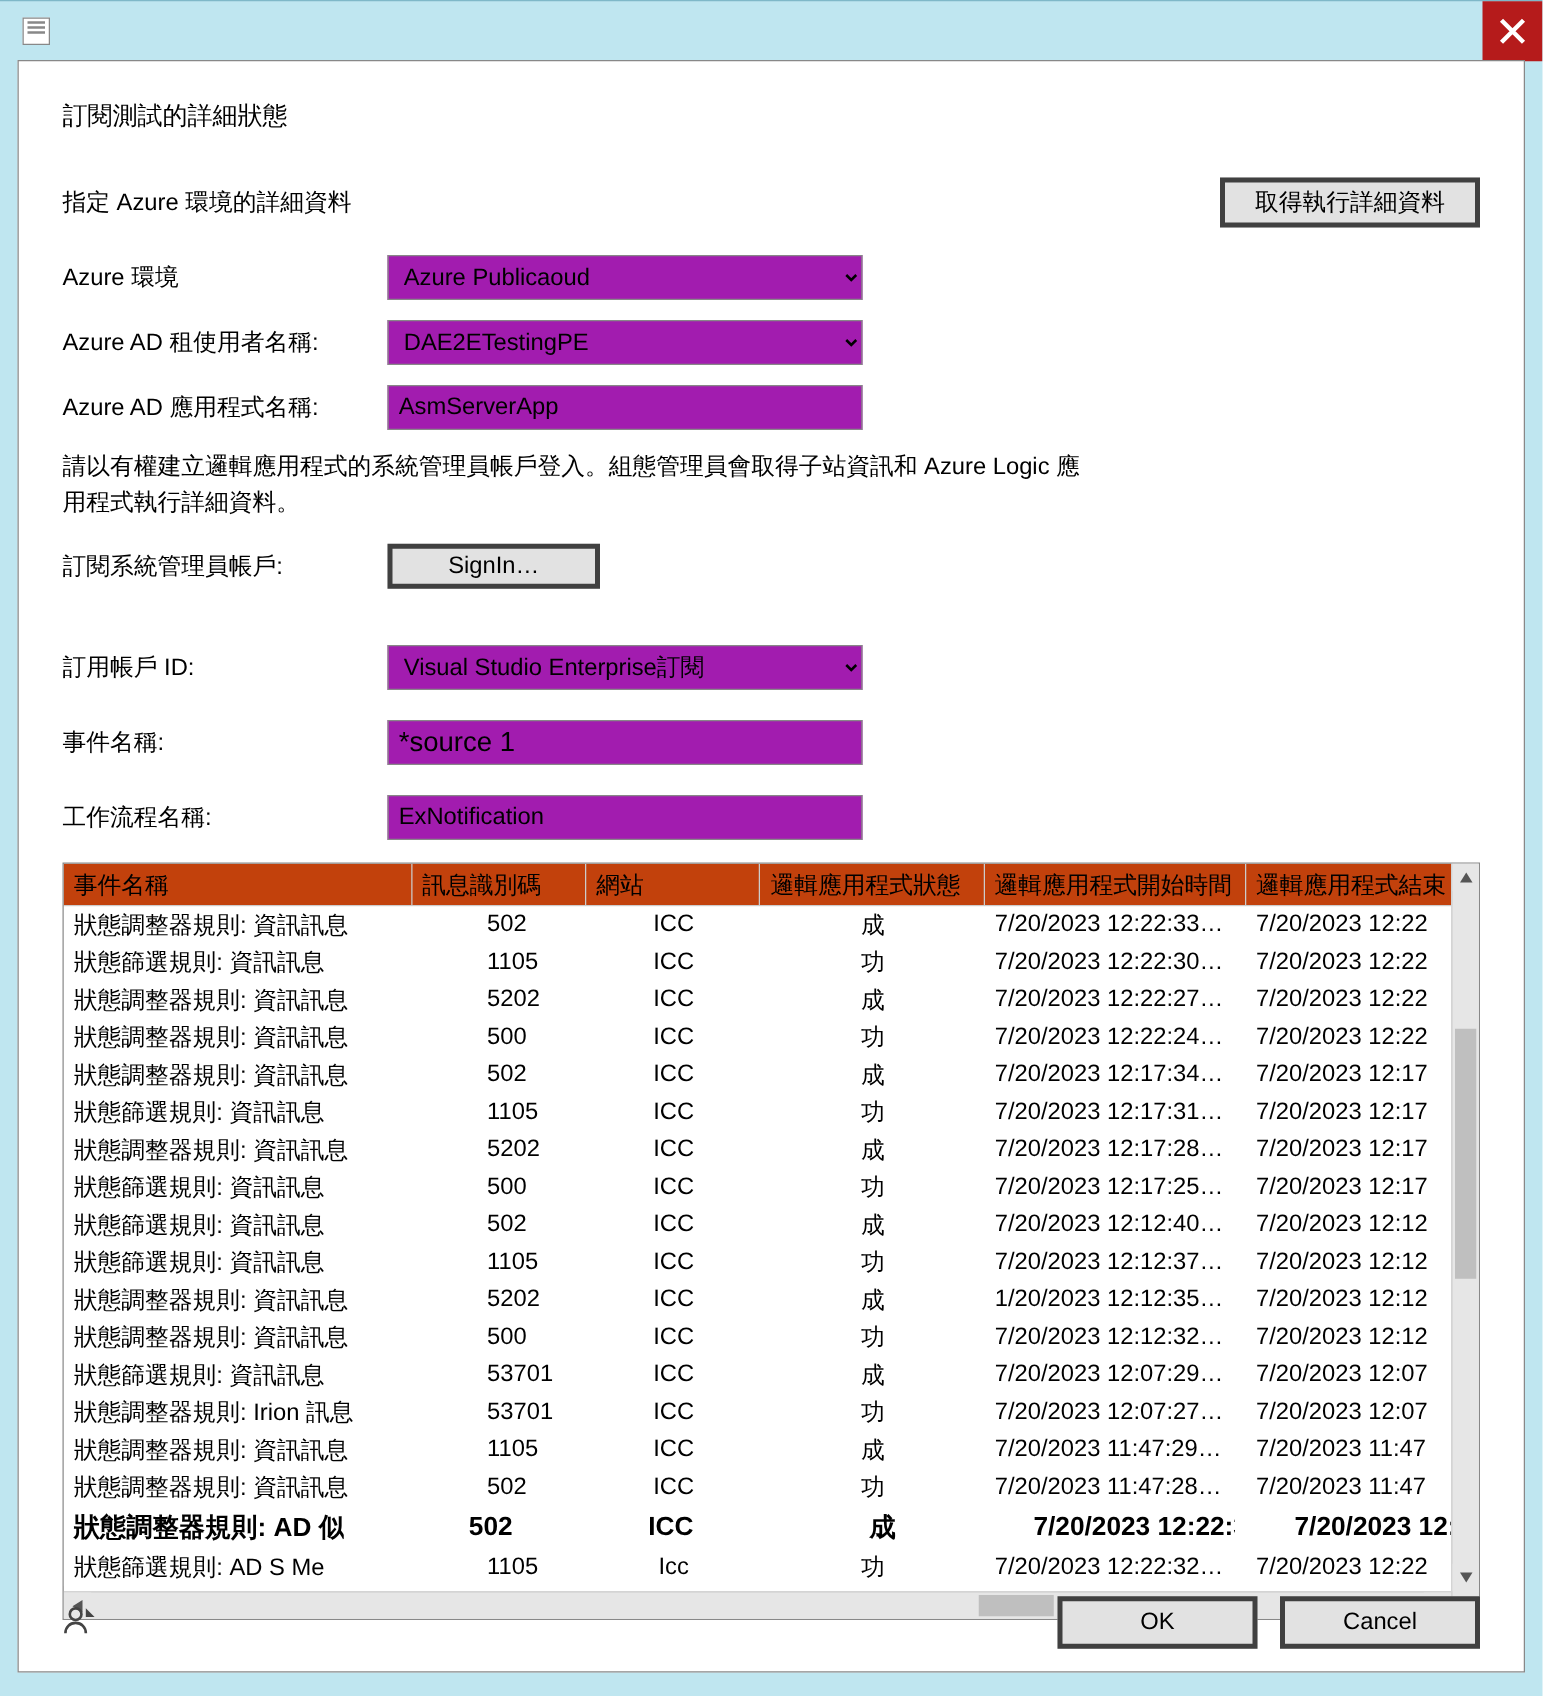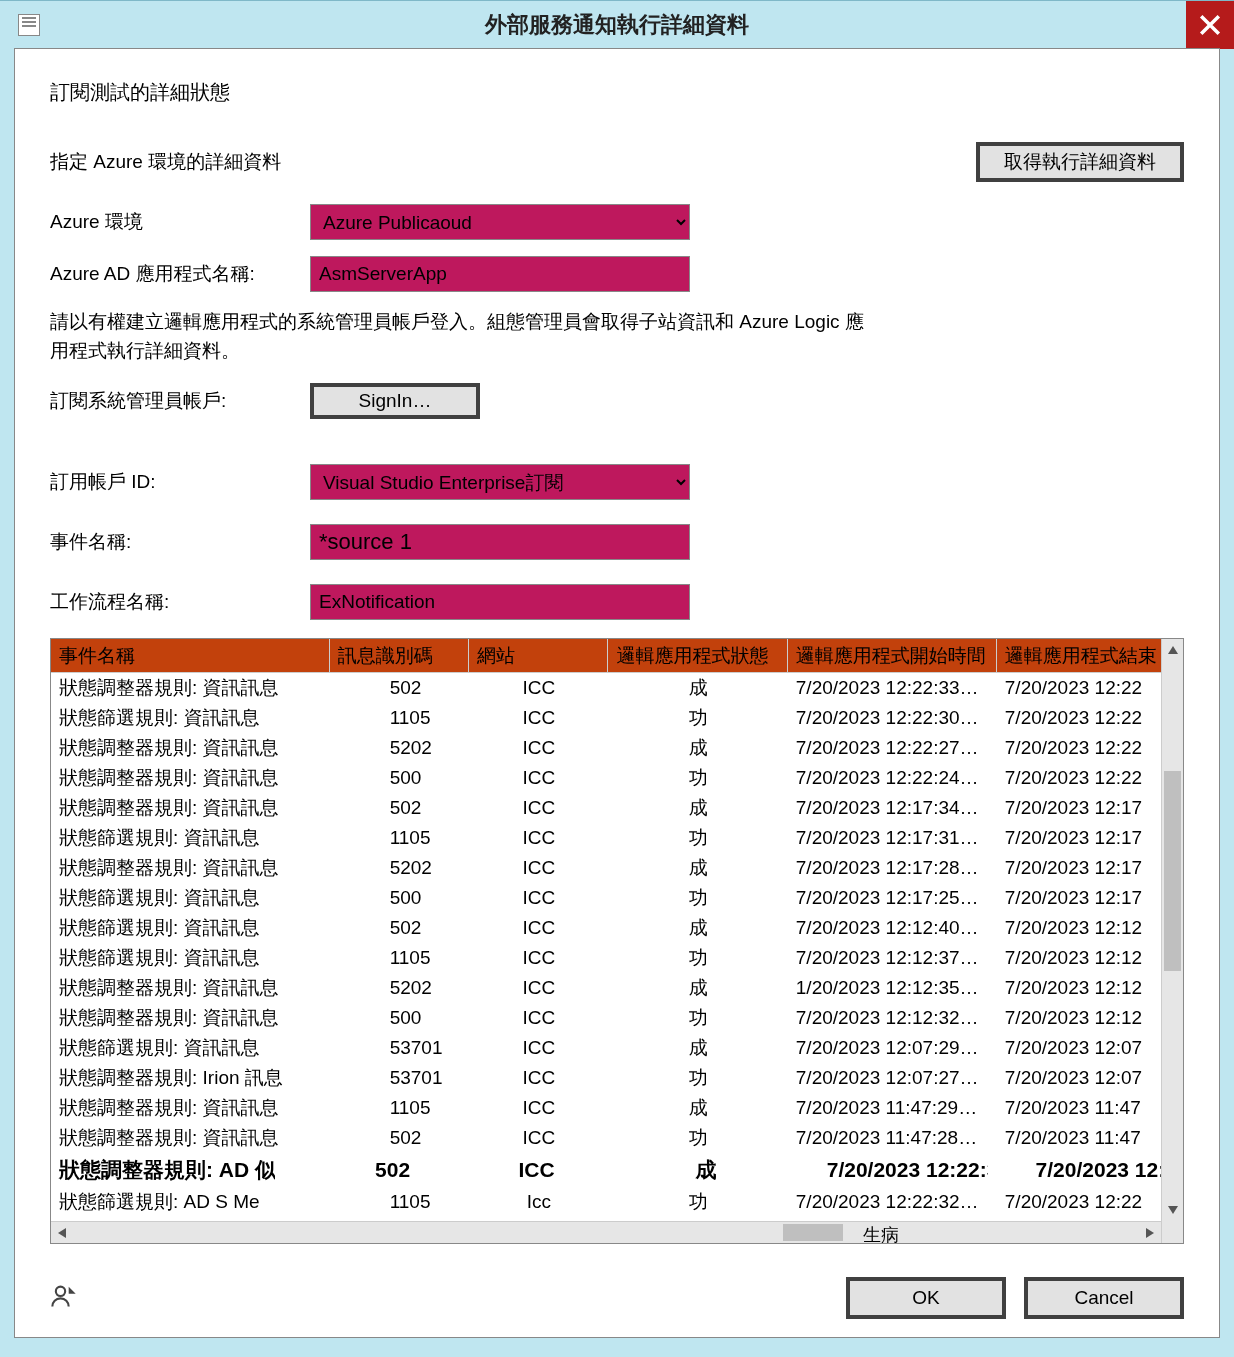--- a/index.html
+++ b/index.html
@@ -54,21 +54,21 @@
   }
   .row { display: flex; align-items: center; margin-bottom: 16px; }
   .row .lbl { width: 260px; font-size: 19px; }
   .section-row {
     display: flex; justify-content: space-between; align-items: center;
     margin-bottom: 22px;
   }
   .section-row .lbl { font-size: 19px; }
   select, input[type=text] {
     height: 36px; font-size: 19px; padding: 2px 8px;
-    border: 1px solid #888; background: #be185d;
+    border: 1px solid #888; background: #a21caf;
     font-family: inherit;
   }
   .sel { width: 380px; }
   .txt { width: 380px; }
   .btn {
     height: 40px; border: 4px solid #404040;
     background: #e2e2e2; font-size: 19px;
     padding: 0 24px; cursor: default;
     font-family: inherit;
   }
@@ -141,21 +141,20 @@
 </style>
 </head>
 <body>
 
 <div class="titlebar">
   <div class="win-icon">
     <div></div>
       <div></div>
       <div></div>
   </div>
-  <div class="title">外部服務通知執行詳細資料</div>
   <div class="close">
     <svg viewBox="0 0 10 10">
         <path d="M1 1 L9 9 M9 1 L1 9" stroke="#fff" stroke-width="1.6"></path>
       </svg>
   </div>
 </div>
 
 <div class="content">
 
   <div class="heading">訂閱測試的詳細狀態</div>
@@ -165,20 +164,26 @@
     <button class="btn">取得執行詳細資料</button>
   </div>
 
   <div class="row">
     <div class="lbl">Azure 環境</div>
     <select class="sel">
       <option>Azure Publicaoud</option>
     </select>
   </div>
 
+  <div class="row">
+    <div class="lbl">Azure AD 租使用者名稱:</div>
+    <select class="sel">
+      <option>DAE2ETestingPE</option>
+    </select>
+  </div>
 
   <div class="row">
     <div class="lbl">Azure AD 應用程式名稱:</div>
     <input type="text" class="txt" value="AsmServerApp" style="">
   </div>
 
   <div class="hint">請以有權建立邏輯應用程式的系統管理員帳戶登入。組態管理員會取得子站資訊和 Azure Logic 應用程式執行詳細資料。</div>
 
   <div class="row">
     <div class="lbl">訂閱系統管理員帳戶:</div>

